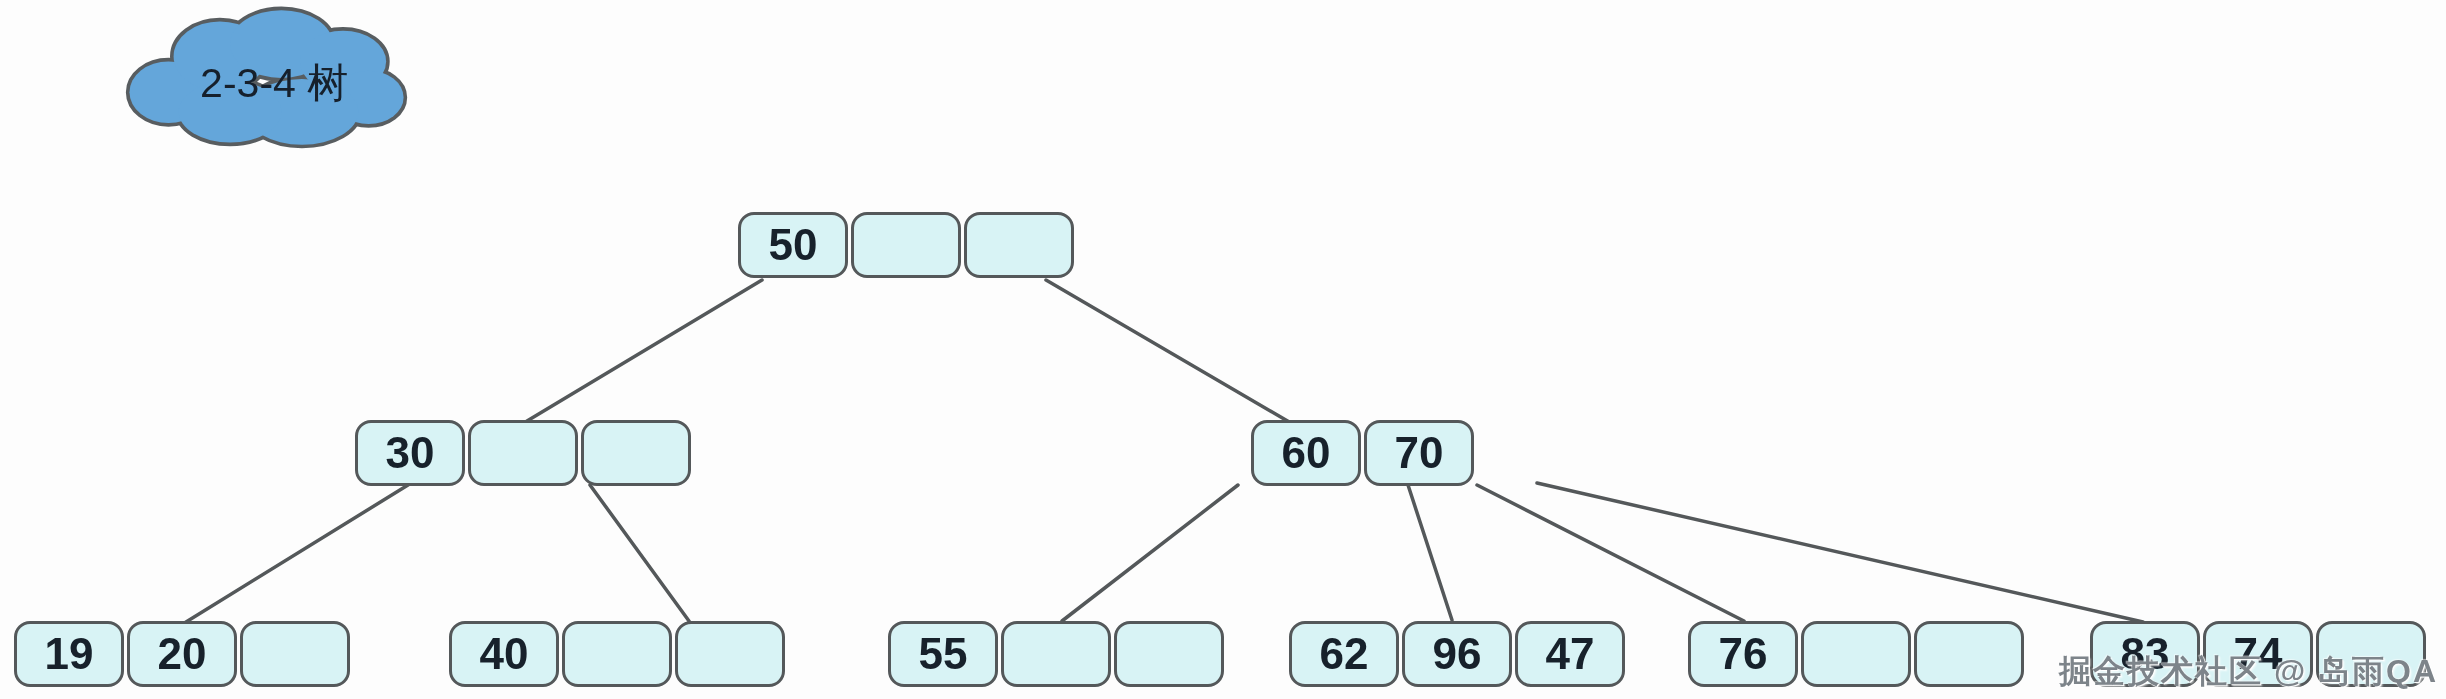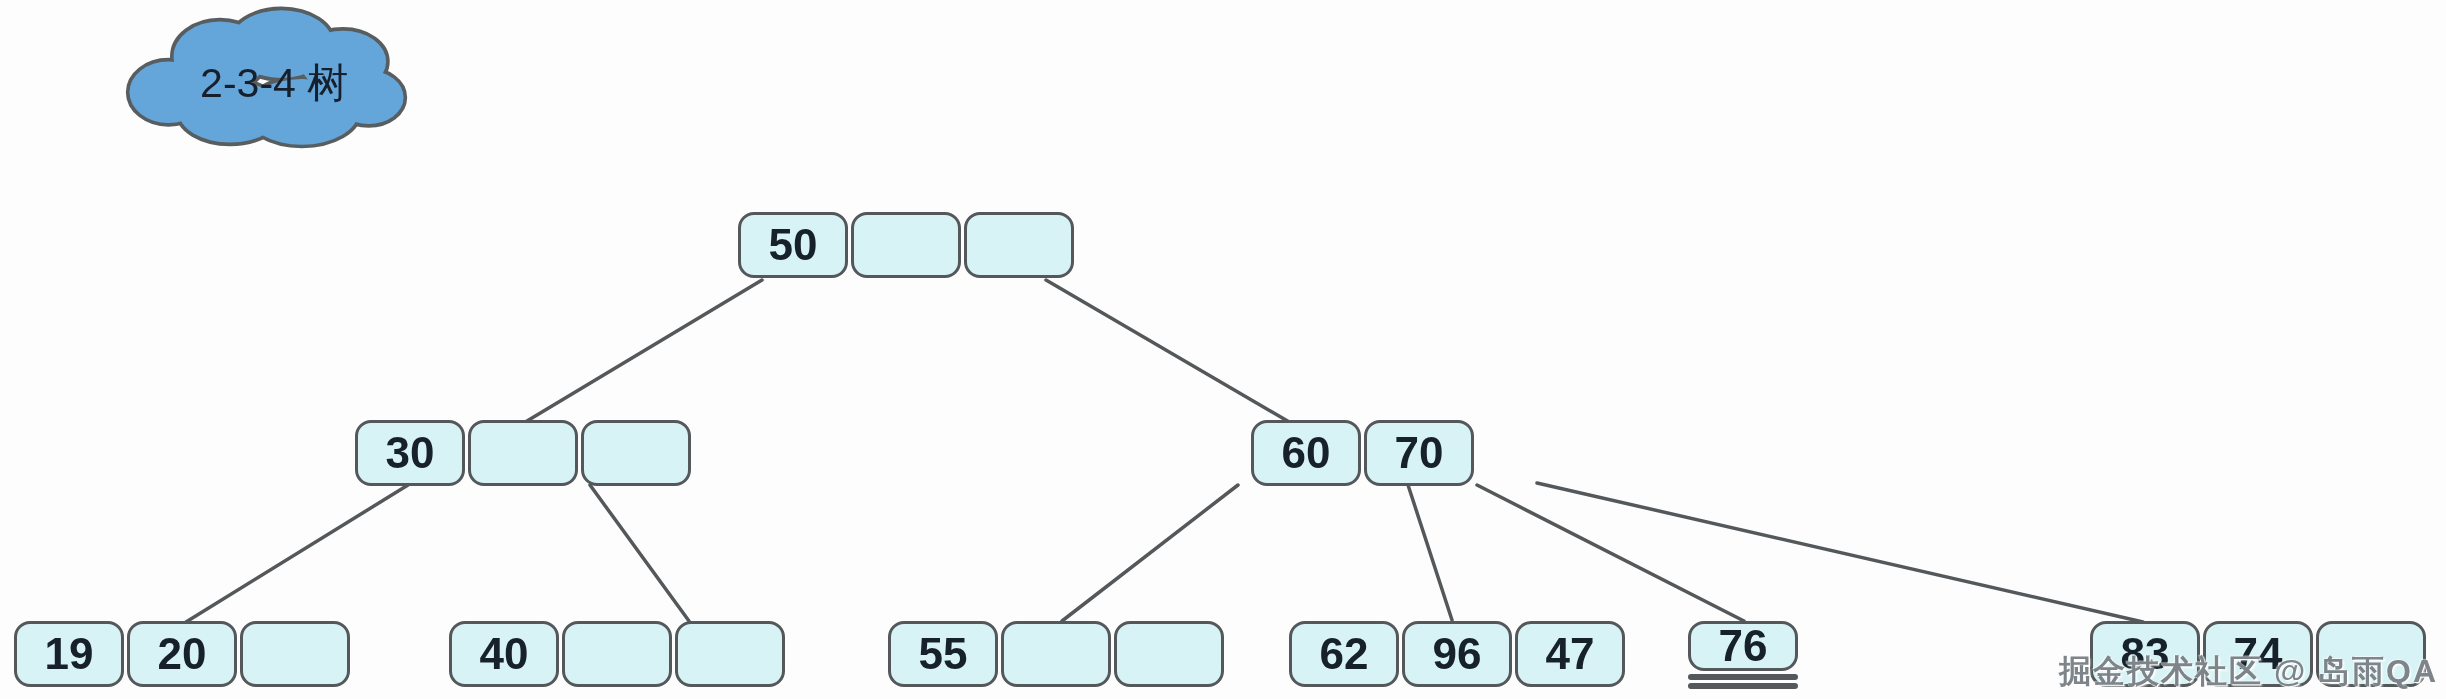--- a/index.html
+++ b/index.html
@@ -153,21 +153,21 @@
       <div class="tnode" style="left: 888px; top: 621px;">
         <div class="cell">55</div>
         <div class="cell"></div>
         <div class="cell"></div>
       </div>
       <div class="tnode" style="left: 1289px; top: 621px; align-items: flex-end;">
         <div class="cell">62</div>
         <div class="cell">96</div>
         <div class="cell">47</div>
       </div>
-      <div class="tnode" style="left: 1688px; top: 621px; flex-direction: column;">
+      <div class="tnode" style="left: 1688px; top: 621px;">
         <div class="cell">76</div>
         <div class="cell"></div>
         <div class="cell"></div>
       </div>
       <div class="tnode" style="left: 2090px; top: 621px;">
         <div class="cell">83</div>
         <div class="cell">74</div>
         <div class="cell"></div>
       </div>
     </div>

